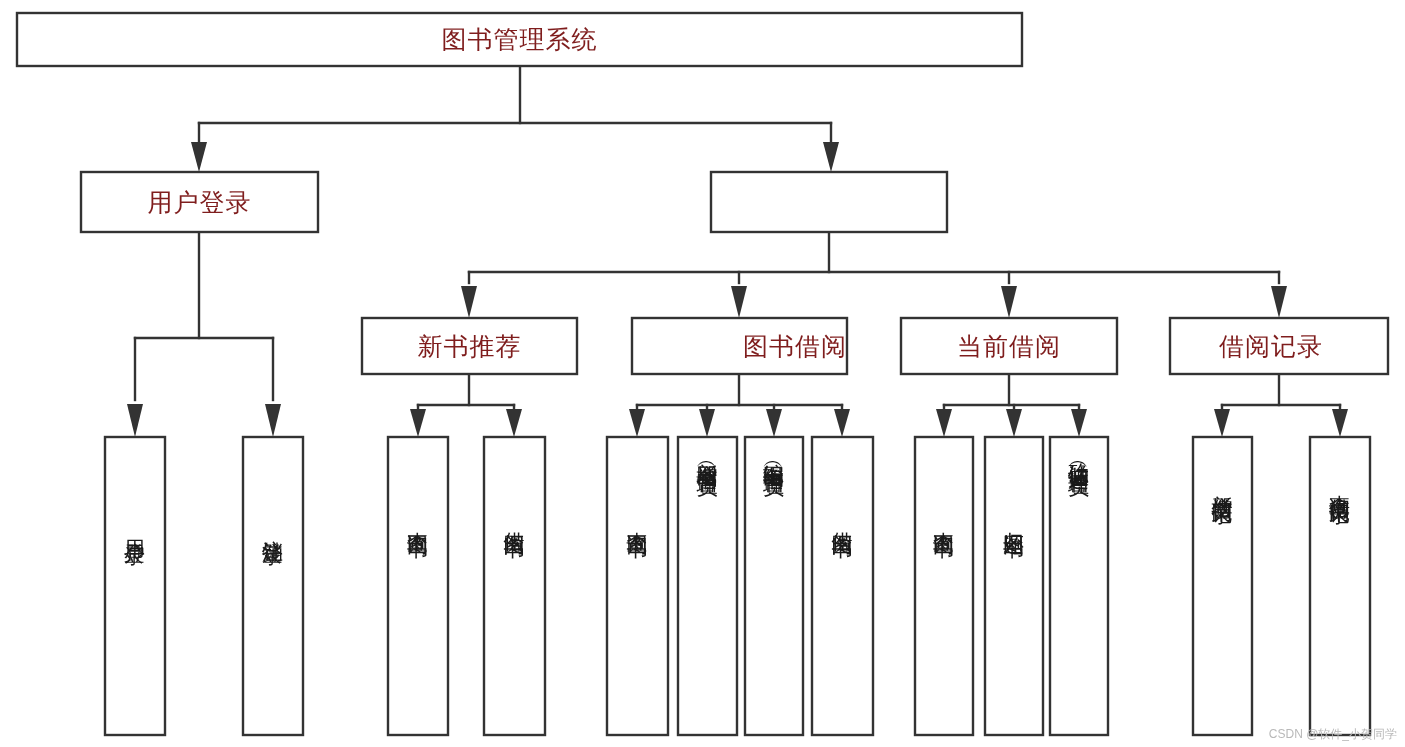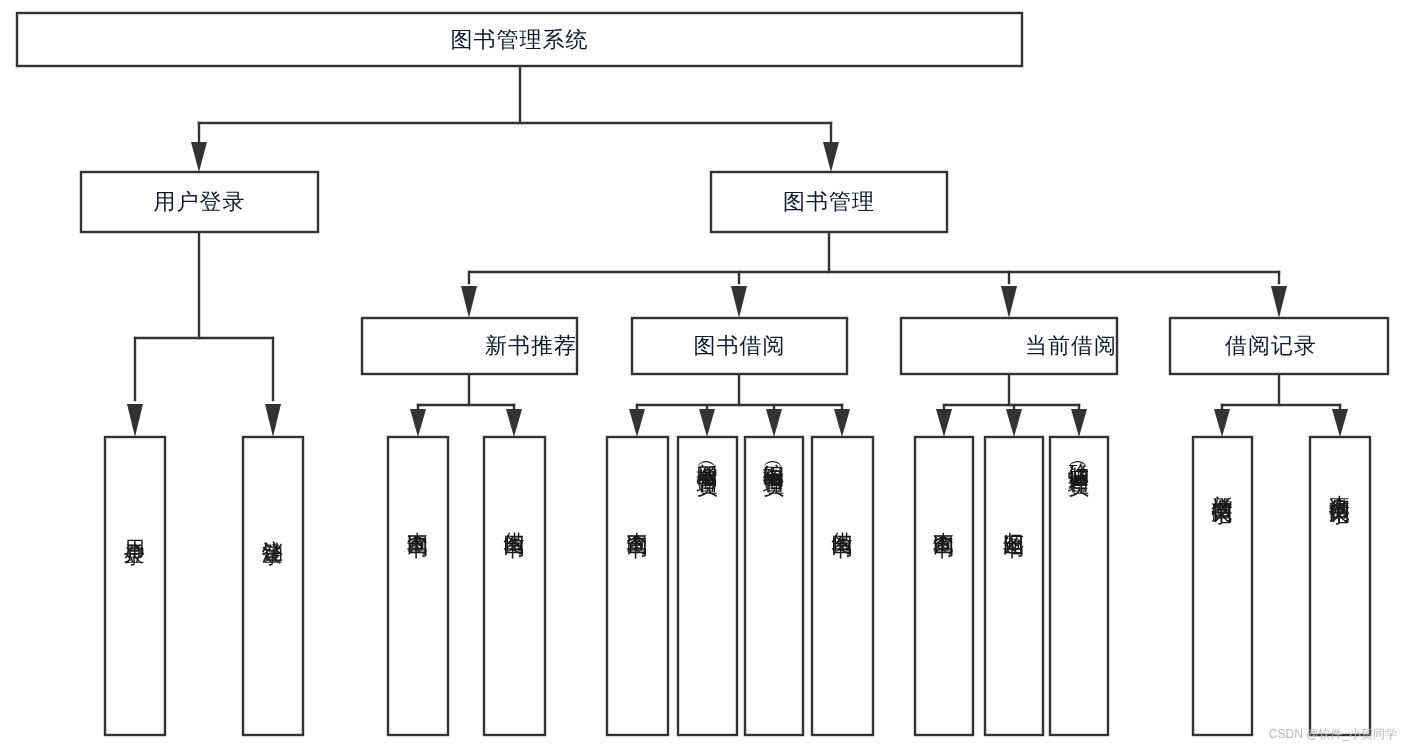--- a/index.html
+++ b/index.html
@@ -59,22 +59,22 @@
   }
   .h-wrap {
     position: absolute;
     display: flex;
     align-items: center;
     justify-content: center;
     pointer-events: none;
   }
   .h-text {
     font-family: "Liberation Sans", "DejaVu Sans", sans-serif;
-    font-size: 22px;
-    color: #0f172a;
+    font-size: 25px;
+    color: #7f1d1d;
     letter-spacing: 1px;
     white-space: nowrap;
   }
   #watermark {
     position: absolute;
     right: 8px;
     bottom: 4px;
     font-family: "Liberation Sans", "DejaVu Sans", sans-serif;
     font-size: 12px;
     color: #b9b9b9;
@@ -196,33 +196,30 @@
   </svg>
 
   <div class="h-wrap" style="left:17px; top:13px; width:1005px; height:53px;">
     <span class="h-text">图书管理系统</span>
   </div>
 
   <div class="h-wrap" style="left:81px; top:172px; width:237px; height:60px;">
     <span class="h-text">用户登录</span>
   </div>
 
-  <div class="h-wrap" style="left:711px; top:172px; width:236px; height:60px;">
-    <span class="h-text">图书管理</span>
-  </div>
-
-  <div class="h-wrap" style="left:362px; top:318px; width:215px; height:56px;justify-content:flex-end;">
+
+  <div class="h-wrap" style="left:362px; top:318px; width:215px; height:56px;">
     <span class="h-text">新书推荐</span>
   </div>
 
-  <div class="h-wrap" style="left:632px; top:318px; width:215px; height:56px;">
+  <div class="h-wrap" style="left:632px; top:318px; width:215px; height:56px;justify-content:flex-end;">
     <span class="h-text">图书借阅</span>
   </div>
 
-  <div class="h-wrap" style="left:901px; top:318px; width:216px; height:56px;justify-content:flex-end;">
+  <div class="h-wrap" style="left:901px; top:318px; width:216px; height:56px;">
     <span class="h-text">当前借阅</span>
   </div>
 
   <div class="h-wrap" style="left:1170px; top:318px; width:202px; height:56px;">
     <span class="h-text">借阅记录</span>
   </div>
 
   <div class="vert-wrap" style="left:105px; top:523px; width:60px; height:212px;">
     <span class="vert-text">用户登录</span>
   </div>

